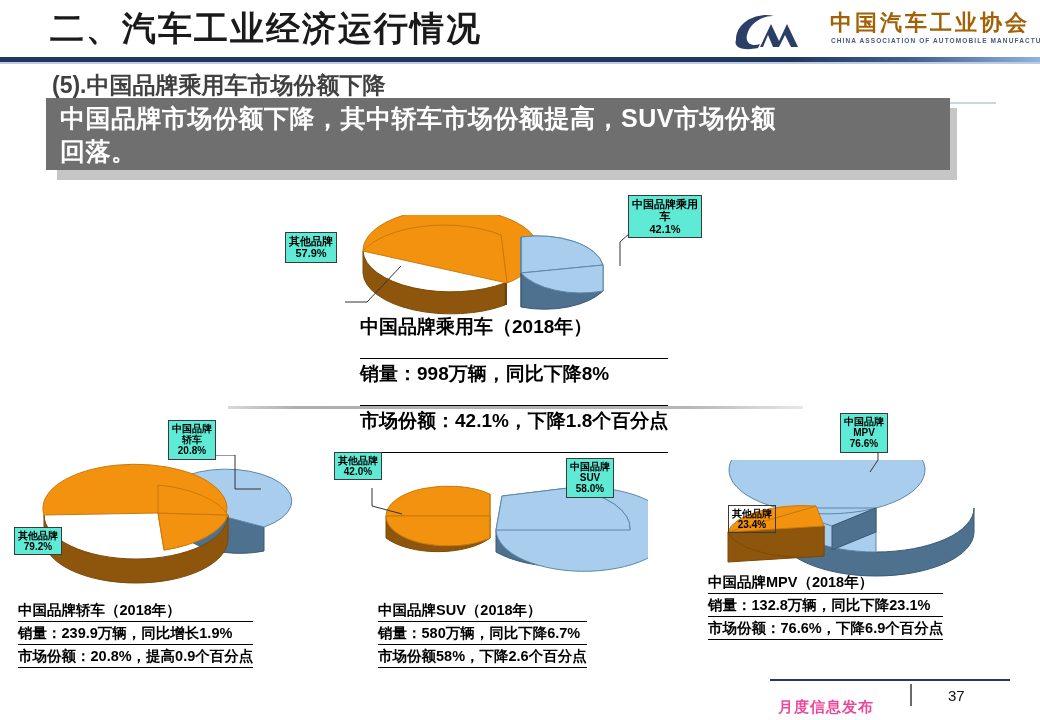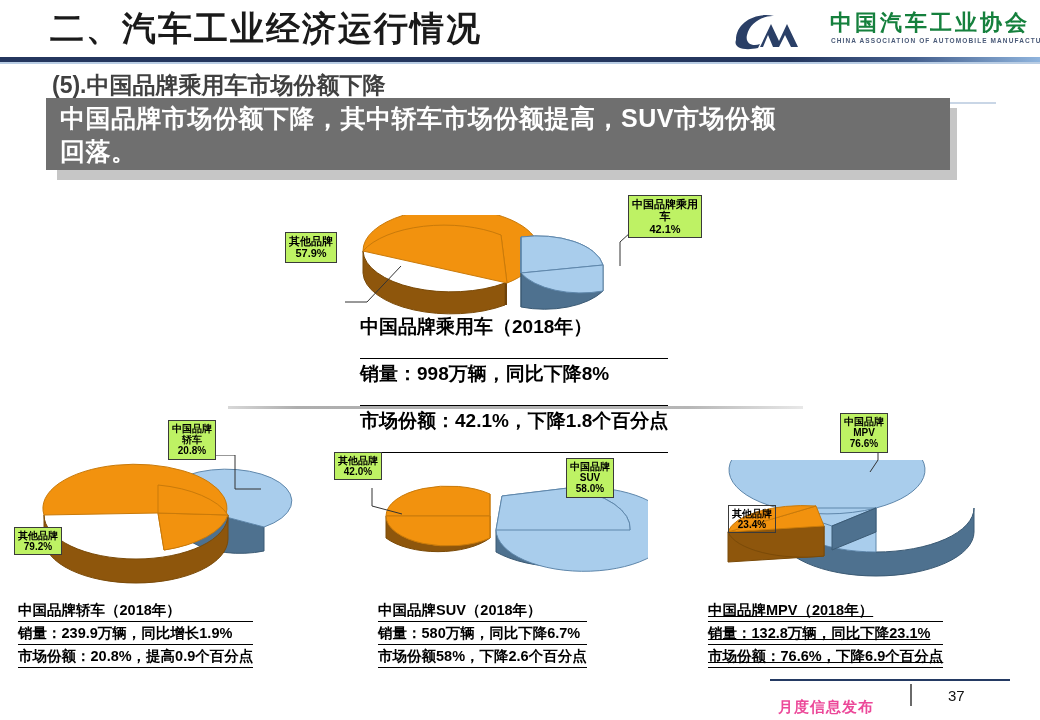--- a/index.html
+++ b/index.html
@@ -14,21 +14,21 @@
   .header{position:absolute;left:0;top:0;width:885px;height:62px;}
   .title{
     position:absolute;left:50px;top:6px;
     font-size:34px;font-weight:bold;color:#1a1a1a;letter-spacing:2px;
     white-space:nowrap;
   }
   .logo{position:absolute;left:730px;top:8px;width:290px;height:46px;}
   .logo-mark{position:absolute;left:0;top:2px;width:92px;height:40px;}
   .logo-cn{
     position:absolute;left:100px;top:0px;font-size:22px;font-weight:bold;
-    color:#15803d;letter-spacing:3px;white-space:nowrap;
+    color:#a16207;letter-spacing:3px;white-space:nowrap;
   }
   .logo-en{
     position:absolute;left:101px;top:29px;font-size:6.5px;color:#4a5a78;
     letter-spacing:1.1px;white-space:nowrap;font-weight:bold;
   }
   .rule{
     position:absolute;left:0;top:57px;width:1040px;height:5px;
     background:linear-gradient(to right,#24365e 0%,#24365e 76%,#46618f 88%,#8fb4dd 100%);
   }
   .rule-thin{position:absolute;left:0;top:62px;width:1040px;height:2px;background:#b9cde4;}
@@ -53,21 +53,21 @@
     color:#ffffff;font-size:25px;font-weight:bold;line-height:33px;
     letter-spacing:0.5px;
   }
 
   
   .pie-wrap{position:absolute;}
   .pie-svg{display:block;}
 
   
   .callout{
-    position:absolute;background:#bef264;border:1px solid #3a3a3a;
+    position:absolute;background:#5eead4;border:1px solid #3a3a3a;
     text-align:center;line-height:1.12;color:#000;font-weight:bold;
     padding:2px 3px;white-space:nowrap;
   }
   .callout .l{display:block;}
 
   
   .co-main-blue{left:628px;top:195px;font-size:11px;}
   .co-main-orange{left:285px;top:232px;font-size:11px;}
 
   
@@ -84,21 +84,21 @@
 
   
   .caption{position:absolute;color:#000;font-weight:bold;white-space:nowrap;}
   .caption .cl{
     display:block;border-bottom:1.5px solid #000;padding-bottom:0;margin-bottom:1px;
   }
   .cap-main{left:360px;top:314px;font-size:19px;line-height:26px;}
   .cap-main .cl{padding-bottom:18px;margin-bottom:2px;}
   .cap-sedan{left:18px;top:600px;font-size:14.5px;line-height:21px;}
   .cap-suv{left:378px;top:600px;font-size:14.5px;line-height:21px;}
-  .cap-mpv{left:708px;top:600px;font-size:14.5px;line-height:21px;text-decoration:underline;}
+  .cap-mpv{left:708px;top:572px;font-size:14.5px;line-height:21px;}
 
   .divider{
     position:absolute;left:228px;top:406px;width:575px;height:3px;
     background:linear-gradient(to right,#d8d8d8,#aeaeae 12%,#b6b6b6 80%,#e8e8e8);
   }
 
   
   .footer-line{position:absolute;left:770px;top:679px;width:240px;height:2px;background:#243a63;}
   .footer-text{
     position:absolute;left:778px;top:698px;font-size:15px;font-weight:bold;color:#ec4899;

